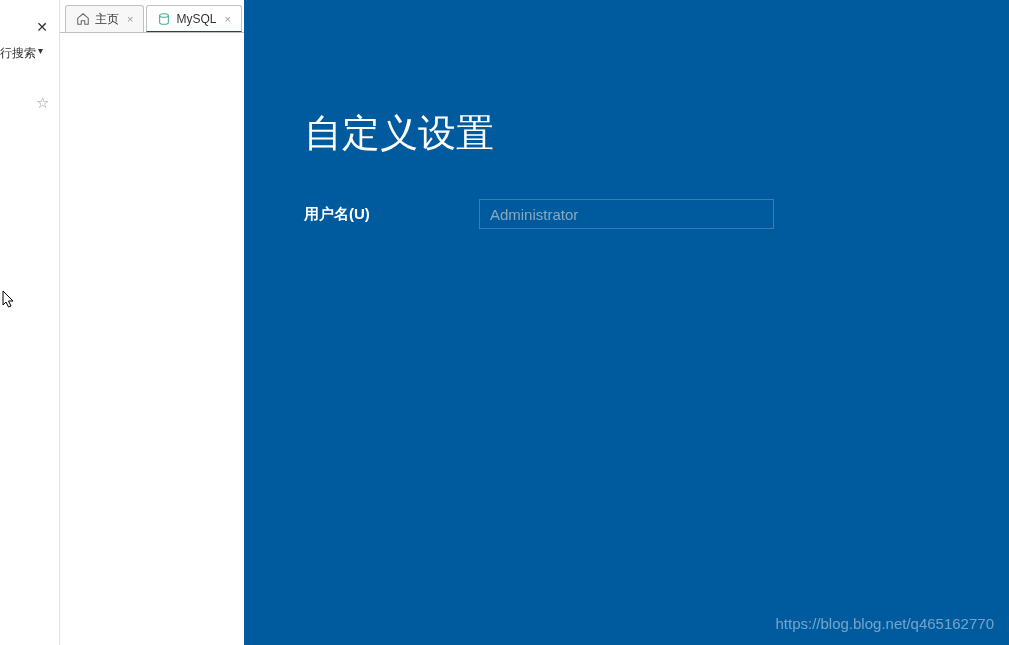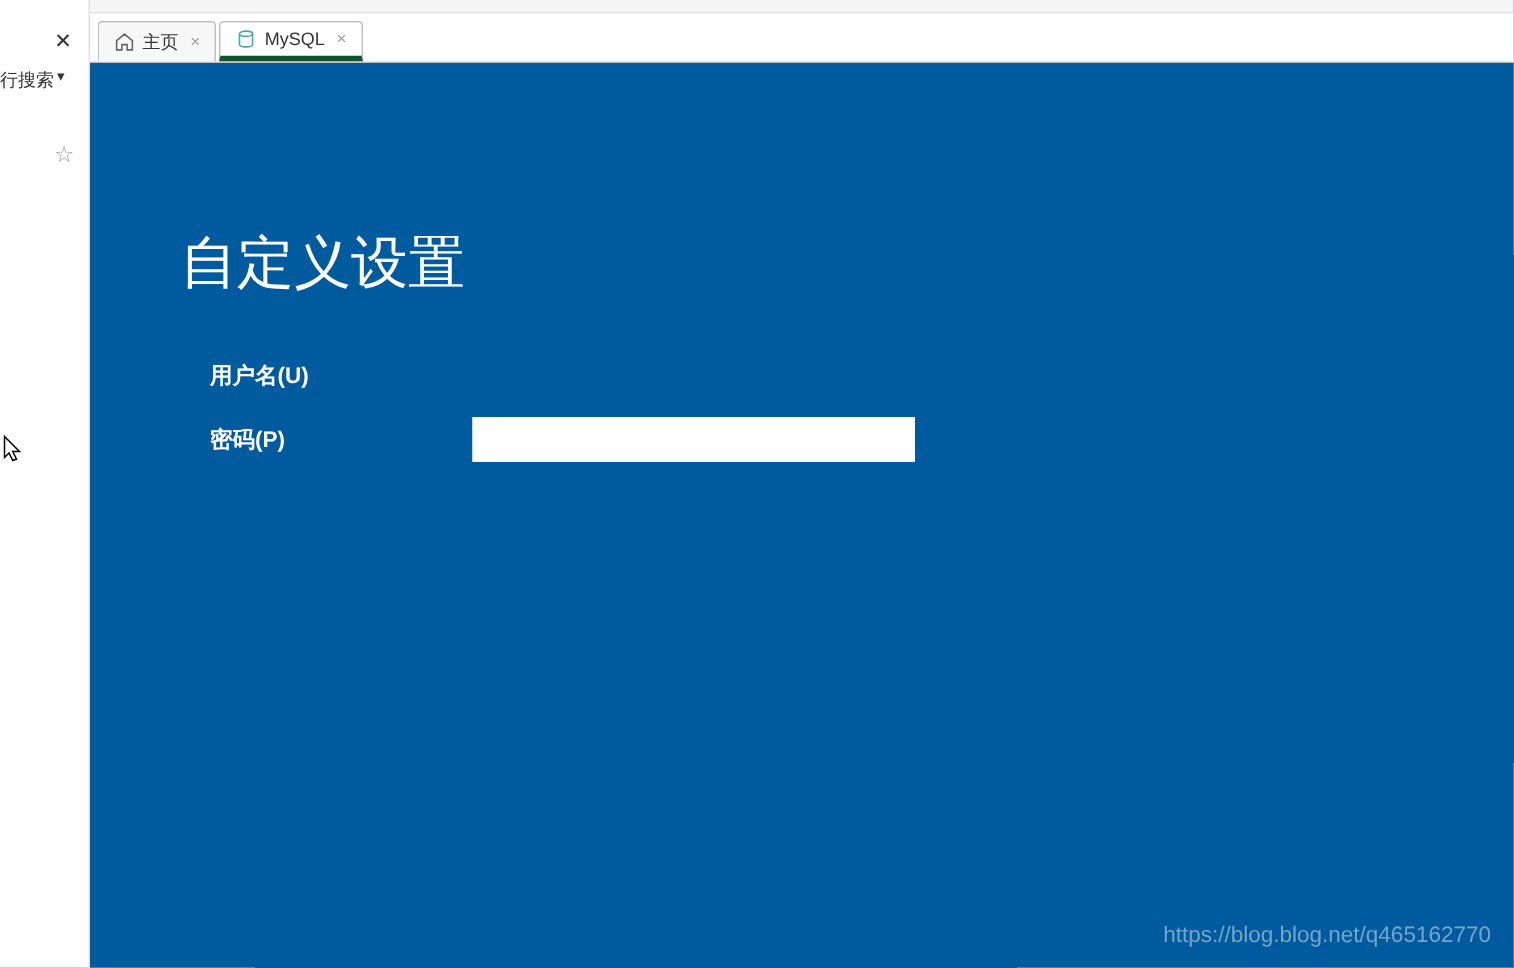--- a/index.html
+++ b/index.html
@@ -57,21 +57,21 @@
       font-size: 15px;
       color: #999;
     }
     .main-area {
       position: absolute;
       left: 60px;
       top: 0;
       right: 0;
       bottom: 0;
       display: flex;
-      flex-direction: column;
+      flex-direction: row;
     }
     .toolbar-hint {
       height: 9px;
       background: #f5f5f5;
       border-bottom: 1px solid #ddd;
     }
     .tab-bar {
       height: 33px;
       background: #fff;
       border-bottom: 1px solid #c0c0c0;
@@ -89,21 +89,21 @@
       margin-right: 2px;
       margin-top: 5px;
       border-radius: 3px 3px 0 0;
       font-size: 12px;
       color: #333;
       gap: 5px;
       cursor: pointer;
     }
     .tab.active {
       background: #fff;
-      border-bottom: 4px solid #14532d;
+      border-bottom: 1px solid #14532d;
       position: relative;
       z-index: 2;
     }
     .tab-icon-home {
       width: 14px;
       height: 14px;
       display: inline-block;
     }
     .tab-icon-db {
       width: 14px;
@@ -135,21 +135,20 @@
     .form-row {
       display: flex;
       align-items: center;
       margin-bottom: 18px;
     }
     .form-label {
       width: 175px;
       color: #fff;
       font-size: 15px;
       font-weight: bold;
-      margin-left: 20px;
     }
     .username-field {
       width: 295px;
       height: 30px;
       border: 1px solid #3a7db3;
       background: transparent;
       color: #8aa8c0;
       padding: 0 10px;
       font-size: 15px;
       display: flex;
@@ -227,23 +226,22 @@
       <span>MySQL</span>
       <span class="tab-close">×</span>
     </div>
   </div>
 
   <div class="content-area">
     <h1 class="setup-title">自定义设置</h1>
 
     <div class="form-row">
       <div class="form-label">用户名(U)</div>
+      <div class="username-field">
+        <span>Administrator</span>
+      </div>
     </div>
 
-    <div class="form-row">
-      <div class="form-label">密码(P)</div>
-      <input type="password" class="password-field" autofocus="" value="" style="">
-    </div>
 
 
     <div class="watermark">https://blog.blog.net/q465162770</div>
   </div>
 </div>
 
 </body></html>

